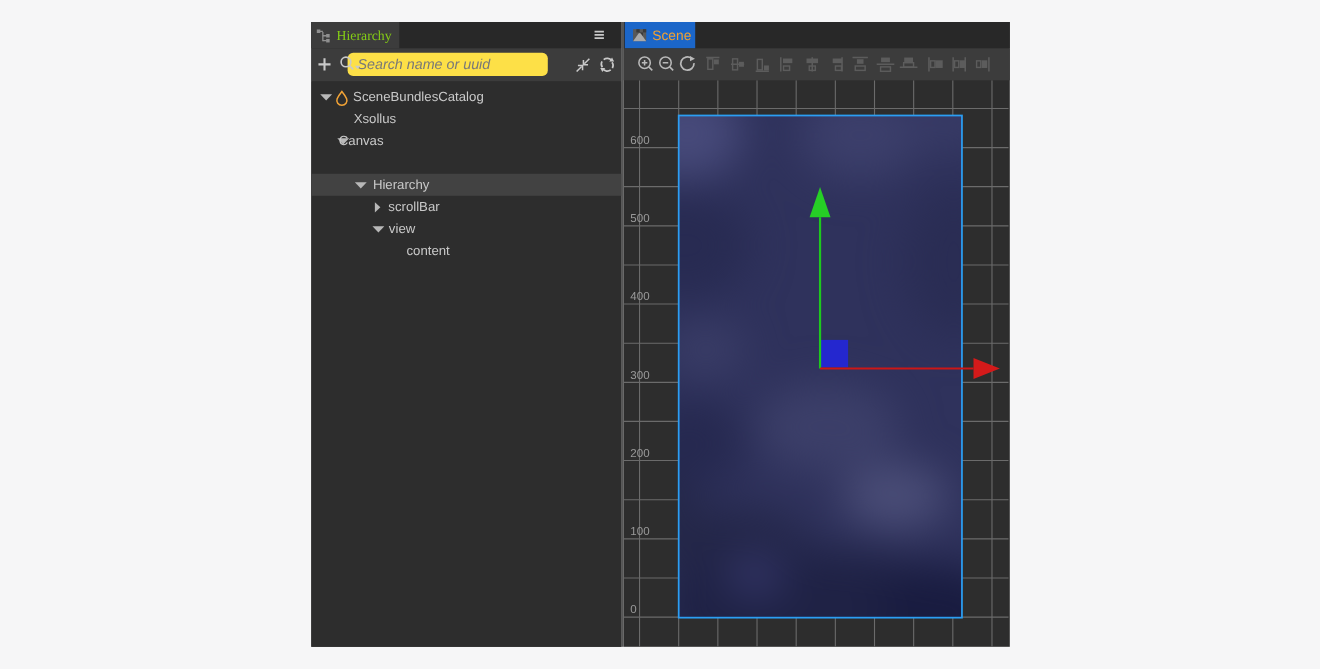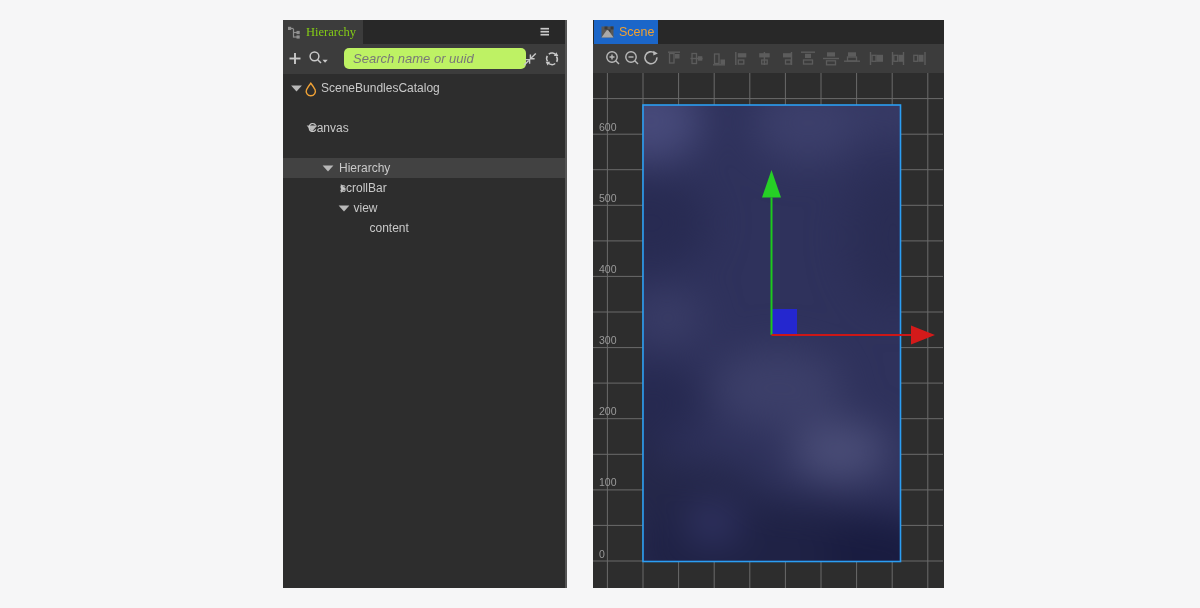--- a/index.html
+++ b/index.html
@@ -5,30 +5,30 @@
   html,body{margin:0;padding:0;}
   body{width:1200px;height:608px;background:#f6f6f7;position:relative;overflow:hidden;
        font-family:"Liberation Sans", sans-serif;}
   .abs{position:absolute;}
   
   #hier{left:283px;top:20px;width:281.5px;height:568px;background:#2d2d2d;}
   #hier .tabbar{left:0;top:0;width:281.5px;height:24px;background:#282828;}
   #hier .tab{left:0;top:0;width:80px;height:24px;background:#3c3c3c;}
   #hier .tabtxt{left:23px;top:5px;font-size:12.5px;color:#84cc16;font-family:Liberation Serif, serif;}
   #hier .toolbar{left:0;top:24px;width:281.5px;height:29.5px;background:#3c3c3c;}
-  #srch{left:61px;top:27.5px;width:182px;height:21px;background:#bef264;border-radius:5px;
+  #srch{left:33px;top:27.5px;width:182px;height:21px;background:#fde047;border-radius:5px;
         color:#787878;font-style:italic;font-size:13px;line-height:21px;padding-left:9px;box-sizing:border-box;}
   #tree{left:0;top:53.5px;width:281.5px;height:514.5px;background:#2d2d2d;}
   .row{position:absolute;left:0;width:281.5px;height:20px;text-align:right;}
   .row .lbl{position:absolute;top:50%;transform:translateY(-50%);font-size:12px;color:#c9c9c9;white-space:pre;}
   .selrow{background:#424242;}
   
   #divider{left:564.5px;top:20px;width:2.5px;height:568px;background:#555;}
   
-  #scene{left:593px;top:20px;width:350.5px;height:568px;background:#2d2d2d;}
+  #scene{left:567px;top:20px;width:350.5px;height:568px;background:#2d2d2d;}
   #scene .tabbar{left:0;top:0;width:350.5px;height:24px;background:#282828;}
   #scene .tab{left:1px;top:0;width:64px;height:24px;background:#1b66c9;}
   #scene .tabtxt{left:26px;top:5px;font-size:12.5px;color:#f0a132;}
   #scene .toolbar{left:0;top:24px;width:350.5px;height:29px;background:#3c3c3c;}
   #viewport{left:0;top:53px;width:350px;height:515px;}
 </style>
 </head>
 <body>
 <div id="hier" class="abs">
   <div class="tabbar abs"></div>
@@ -89,28 +89,31 @@
       <polygon points="8.1,11.6 18.9,11.6 13.5,17.4" fill="#b8b8b8"></polygon>
       <path d="M27.8 9.2 Q24.6 13.2 23.5 15.8 A4.6 4.4 0 1 0 32.1 15.8 Q31 13.2 27.8 9.2 Z" stroke="#f0a236" stroke-width="1.4"></path>
       <polygon points="23.6,51.6 34.4,51.6 29,57.4" fill="#b8b8b8"></polygon>
       <polygon points="39.6,91.6 50.4,91.6 45,97.4" fill="#b8b8b8"></polygon>
       <polygon points="57.8,109.9 62.8,114.5 57.8,119.1" fill="#b8b8b8"></polygon>
       <polygon points="55.6,131.6 66.4,131.6 61,137.4" fill="#b8b8b8"></polygon>
     </svg>
     <div class="row" style="top:4.5px">
         <div class="lbl" style="left:38px">SceneBundlesCatalog</div>
       </div>
+    <div class="row" style="top:24.5px">
+        <div class="lbl" style="left:38.5px">Xsollus</div>
+      </div>
     <div class="row" style="top:44.5px">
         <div class="lbl" style="left:25px">Canvas</div>
       </div>
     <div class="row" style="top:84.5px">
         <div class="lbl" style="left:56px">Hierarchy</div>
       </div>
     <div class="row" style="top:104.5px">
-        <div class="lbl" style="left:57px">scrollBar</div>
+        <div class="lbl" style="left:70px">scrollBar</div>
       </div>
     <div class="row" style="top:144.5px">
         <div class="lbl" style="left:86.5px">content</div>
       </div>
     <div class="row" style="top:124.5px">
         <div class="lbl" style="left:70.5px">view</div>
       </div>
   </div>
 </div>
 <div id="divider" class="abs"></div>

